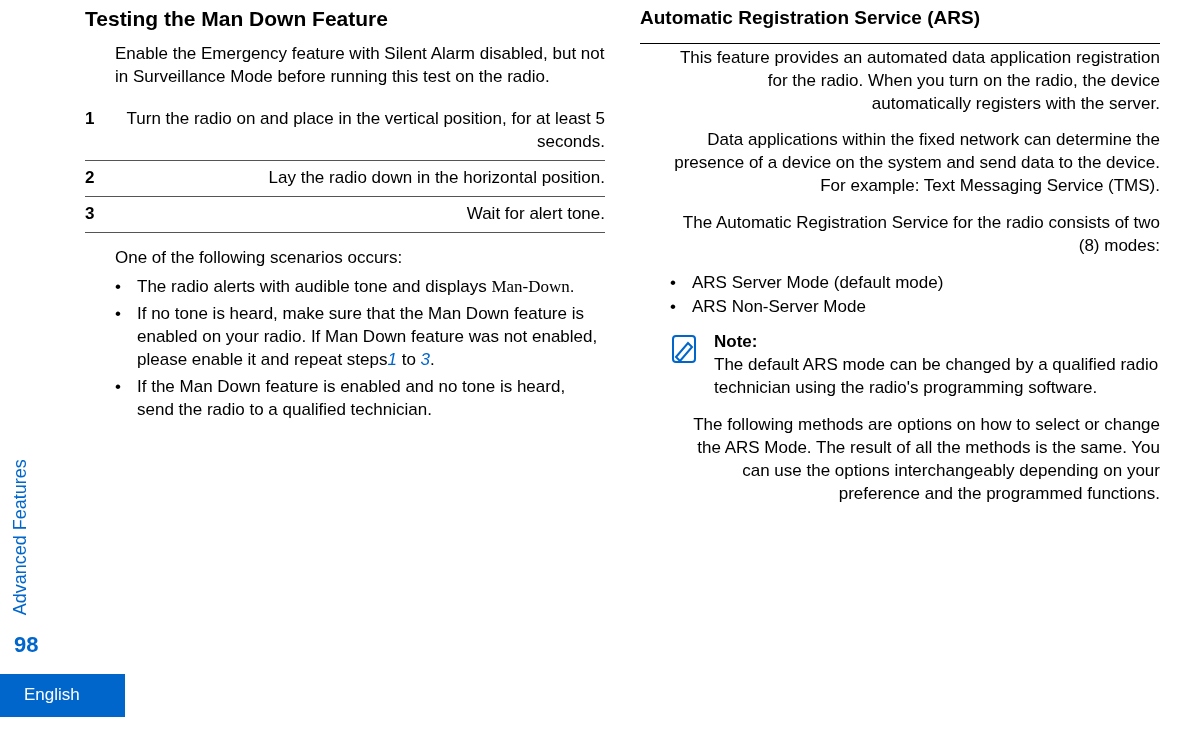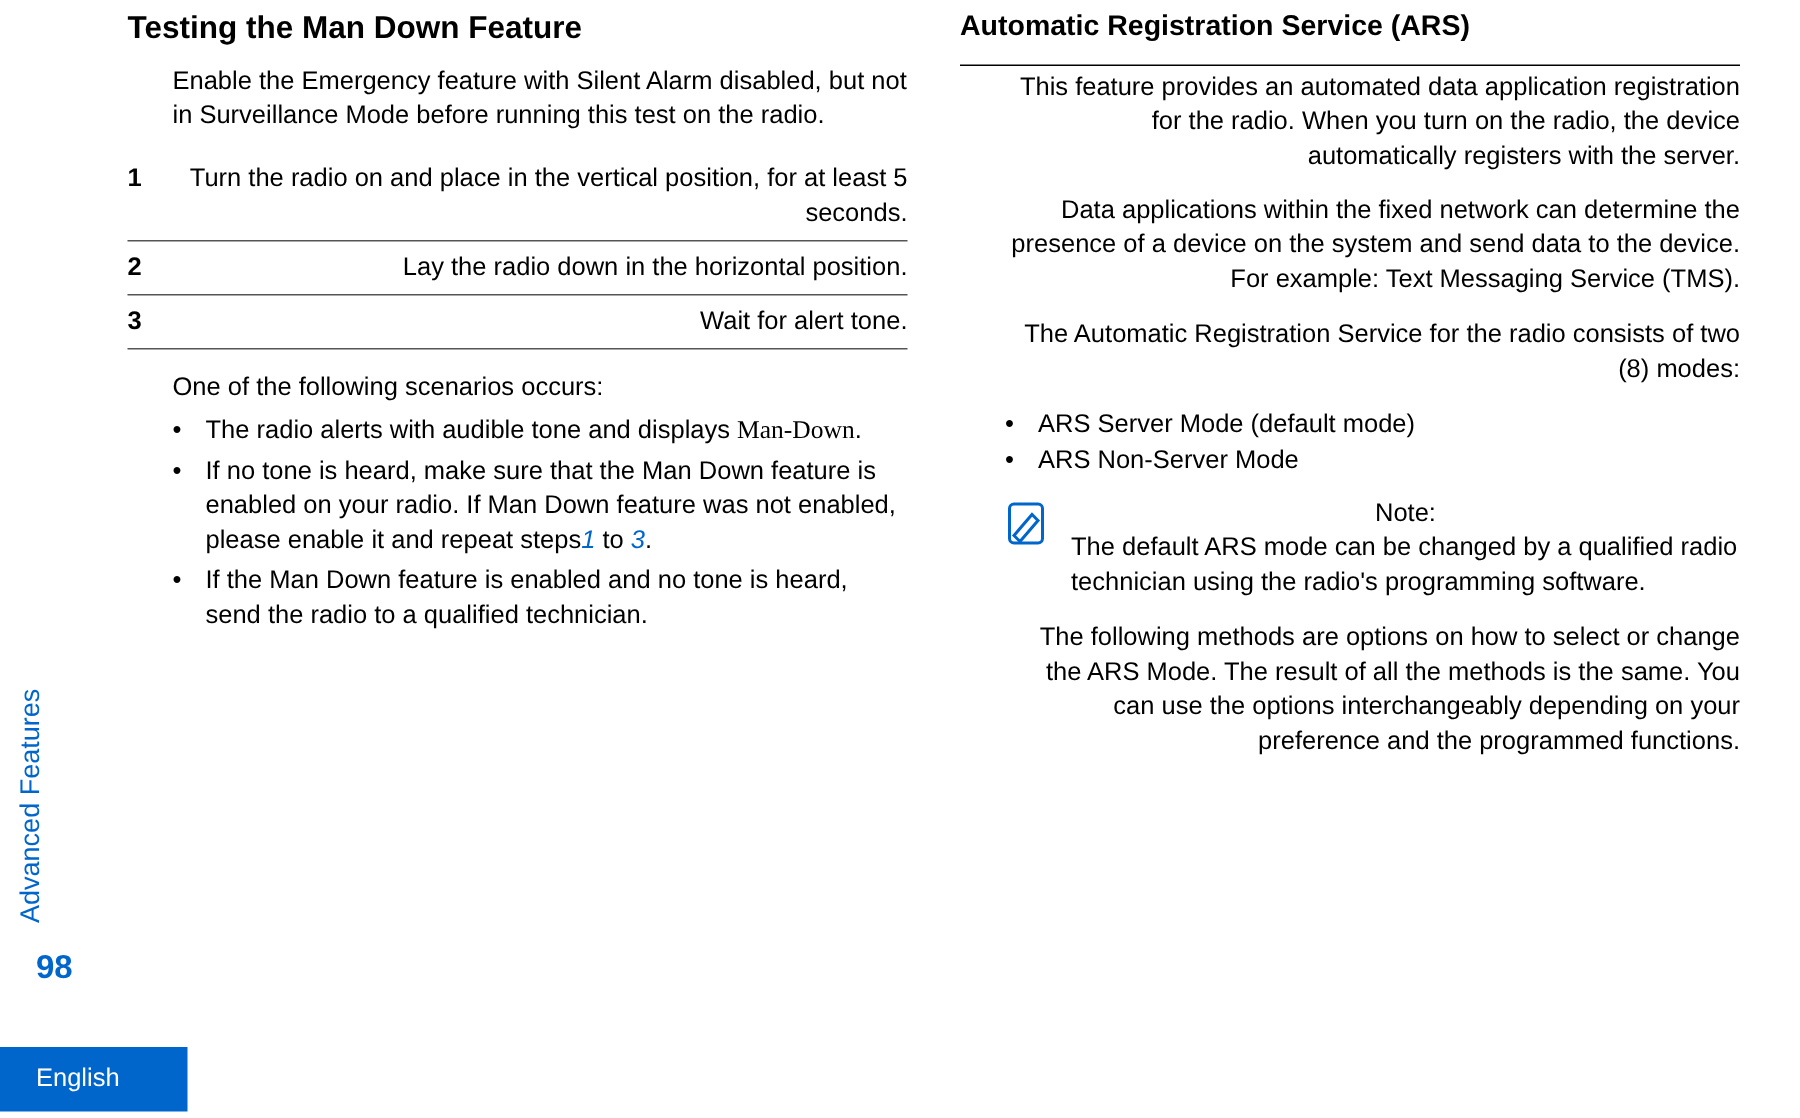--- a/index.html
+++ b/index.html
@@ -31,30 +31,30 @@
       left: 32px;
       bottom: 130px;
       transform: rotate(-90deg);
       transform-origin: left bottom;
       color: #0066cc;
       font-size: 18px;
       white-space: nowrap;
     }
     .page-number {
       position: absolute;
-      left: 24px;
+      left: 14px;
       bottom: 85px;
       color: #0066cc;
       font-size: 22px;
       font-weight: bold;
     }
     .language-tab {
       position: absolute;
       left: 0;
-      bottom: 4px;
+      bottom: 28px;
       background: #0066cc;
       color: #fff;
       padding: 10px 24px;
       font-size: 17px;
       width: 125px;
     }
     .columns {
       display: flex;
       flex: 1;
       padding: 5px 40px 5px 15px;
@@ -156,22 +156,21 @@
       margin-top: 2px;
     }
     .note-icon svg {
       width: 100%;
       height: 100%;
     }
     .note-text-block {
       flex: 1;
     }
     .note-title {
-      font-weight: normal;
-      text-align: center;
+      font-weight: bold;
     }
     .sub-section-bold {
       font-weight: bold;
       font-size: 17px;
       margin-bottom: 10px;
     }
   </style>
 </head>
 <body>
 

